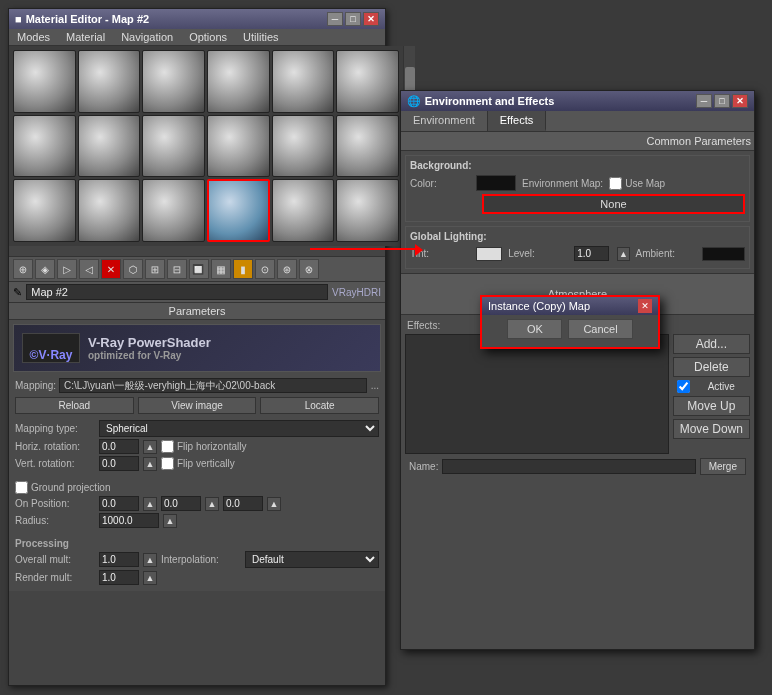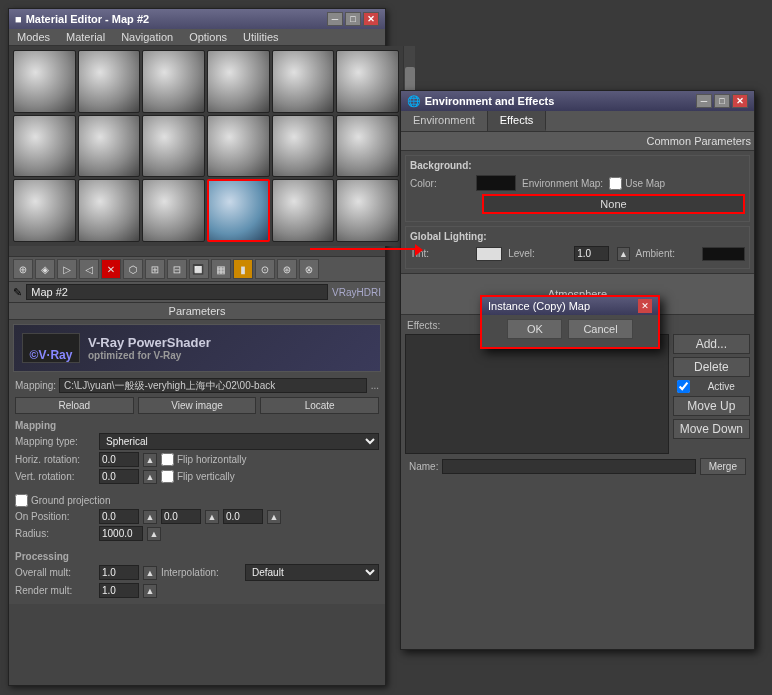--- a/index.html
+++ b/index.html
@@ -539,21 +539,20 @@
       <span class="bitmap-dots">...</span>
     </div>
 
     <div class="action-row">
       <button class="action-btn">Reload</button>
       <button class="action-btn">View image</button>
       <button class="action-btn">Locate</button>
     </div>
 
     <div class="param-group">
-      <div class="param-group-title">Mapping</div>
       <div class="param-row">
         <span class="param-label">Mapping type:</span>
         <select class="param-select">
           <option>Spherical</option>
           <option>Cylindrical</option>
           <option>Box</option>
         </select>
       </div>
       <div class="param-row">
         <span class="param-label">Horiz. rotation:</span>
@@ -586,21 +585,21 @@
         <span class="param-label">On Position:</span>
         <input class="param-input" type="text" value="0.0" style="">
         <div class="spin-btn">▲</div>
         <input class="param-input" type="text" value="0.0" style="">
         <div class="spin-btn">▲</div>
         <input class="param-input" type="text" value="0.0" style="">
         <div class="spin-btn">▲</div>
       </div>
       <div class="param-row">
         <span class="param-label">Radius:</span>
-        <input class="param-input" type="text" value="1000.0" style="width: 44px;">
+        <input class="param-input" type="text" value="1000.0" style="width: 60px;">
         <div class="spin-btn">▲</div>
       </div>
     </div>
 
     <div class="param-group">
       <div class="param-group-title">Processing</div>
       <div class="param-row">
         <span class="param-label">Overall mult:</span>
         <input class="param-input" type="text" value="1.0" style="">
         <div class="spin-btn">▲</div>

